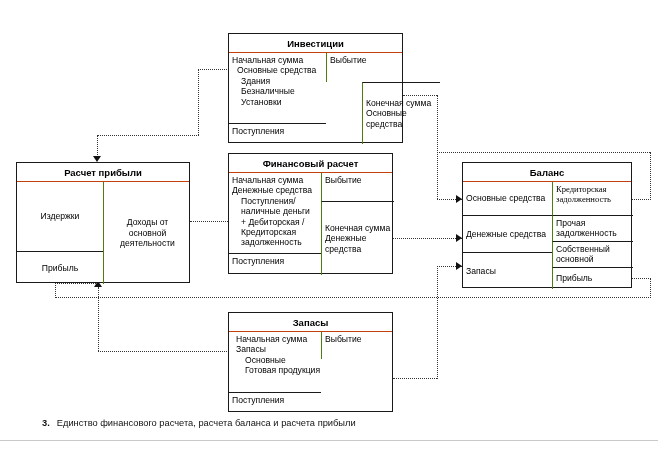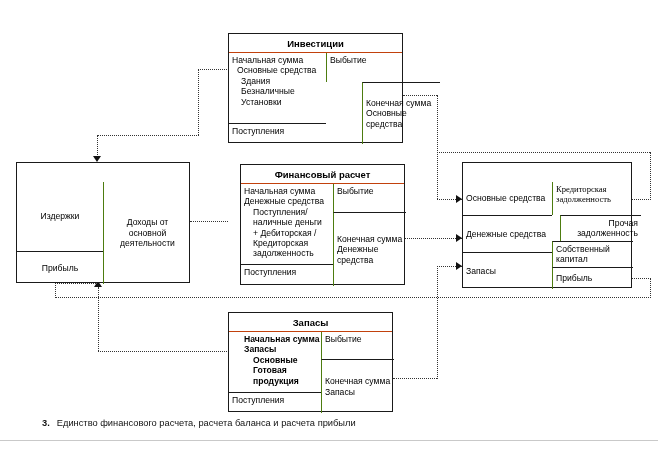--- a/index.html
+++ b/index.html
@@ -96,36 +96,37 @@
     <div class="cell bl bt vmid" style="left:97px;top:48px;width:78px;height:62px;margin-left:36px;">
       <div>
         <span>Конечная сумма</span>
         <span>Основные</span>
         <span>средства</span>
       </div>
     </div>
   </div>
 
   <div class="box" style="left:16px;top:162px;width:174px;height:121px;">
+    <div class="box-title">Расчет прибыли</div>
     <div class="cell mid" style="left:0;top:19px;width:86px;height:69px;text-align:center;">
       <span>Издержки</span>
     </div>
     <div class="cell mid bt" style="left:0;top:88px;width:86px;height:33px;">
       <span>Прибыль</span>
     </div>
     <div class="cell mid bl" style="left:86px;top:19px;width:88px;height:102px;">
       <div>
         <span>Доходы</span>
         <span>от основной</span>
         <span>деятельности</span>
       </div>
     </div>
   </div>
 
-  <div class="box" style="left:228px;top:164px;width:165px;height:121px;margin-left:12px;">
+  <div class="box" style="left:228px;top:153px;width:165px;height:121px;">
     <div class="box-title">Финансовый расчет</div>
     <div class="cell" style="left:0;top:19px;width:92px;height:80px;">
       <span>Начальная сумма</span>
       <span>Денежные средства</span>
       <span class="ind">Поступления/</span>
       <span class="ind">наличные деньги</span>
       <span class="ind">+ Дебиторская /</span>
       <span class="ind">Кредиторская</span>
       <span class="ind">задолженность</span>
     </div>
@@ -138,66 +139,61 @@
     <div class="cell bl bt vmid" style="left:92px;top:47px;width:73px;height:74px;">
       <div>
         <span>Конечная сумма</span>
         <span>Денежные</span>
         <span>средства</span>
       </div>
     </div>
   </div>
 
   <div class="box" style="left:462px;top:162px;width:170px;height:126px;">
+    <div class="box-title">Баланс</div>
     <div class="cell vmid" style="left:0;top:19px;width:89px;height:33px;">
       <span>Основные средства</span>
     </div>
     <div class="cell vmid bt" style="left:0;top:52px;width:89px;height:37px;">
       <span>Денежные средства</span>
     </div>
     <div class="cell vmid bt" style="left:0;top:89px;width:89px;height:37px;">
       <span>Запасы</span>
     </div>
     <div class="cell bl" style="left:89px;top:19px;width:81px;height:33px;font-family:Liberation Serif, serif;">
       <span>Кредиторская</span>
       <span>задолженность</span>
     </div>
-    <div class="cell bl bt" style="left:97px;top:52px;width:81px;height:26px;text-align:right;">
+    <div class="cell bl bt" style="left:89px;top:52px;width:81px;height:26px;">
       <span>Прочая</span>
       <span>задолженность</span>
     </div>
     <div class="cell bl bt" style="left:89px;top:78px;width:81px;height:26px;">
       <span>Собственный</span>
-      <span>капитал</span>
+      <span>основной</span>
     </div>
     <div class="cell bl bt vmid" style="left:89px;top:104px;width:81px;height:22px;">
       <span>Прибыль</span>
     </div>
   </div>
 
   <div class="box" style="left:228px;top:312px;width:165px;height:100px;">
     <div class="box-title">Запасы</div>
-    <div class="cell" style="left:12px;top:19px;width:92px;height:60px;font-weight:bold;">
+    <div class="cell" style="left:4px;top:19px;width:92px;height:60px;">
       <span>Начальная сумма</span>
       <span>Запасы</span>
       <span class="ind">Основные</span>
       <span class="ind">Готовая продукция</span>
     </div>
     <div class="cell bt" style="left:0;top:79px;width:92px;height:21px;">
       <span>Поступления</span>
     </div>
     <div class="cell bl" style="left:92px;top:19px;width:73px;height:27px;">
       <span>Выбытие</span>
     </div>
-    <div class="cell bl bt vmid" style="left:92px;top:46px;width:73px;height:54px;">
-      <div>
-        <span>Конечная сумма</span>
-        <span>Запасы</span>
-      </div>
-    </div>
   </div>
 
   <div id="caption">
     <span class="num">3.</span><span>Единство финансового расчета, расчета баланса и расчета прибыли</span>
   </div>
   <div id="footrule"></div>
 
 </div>
 
 </body></html>

